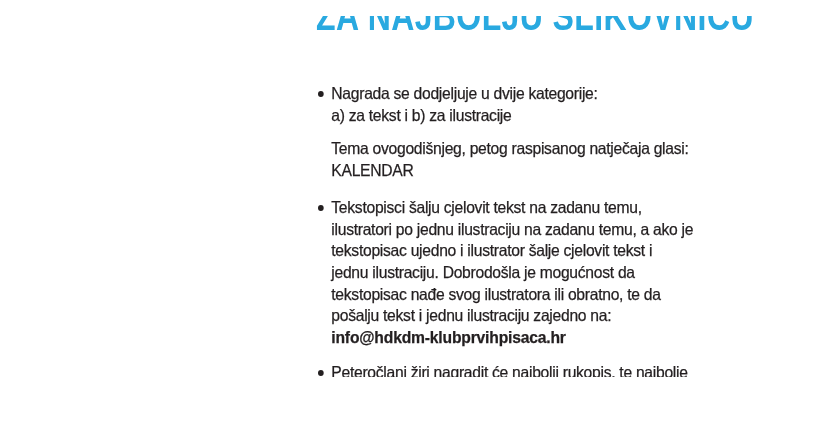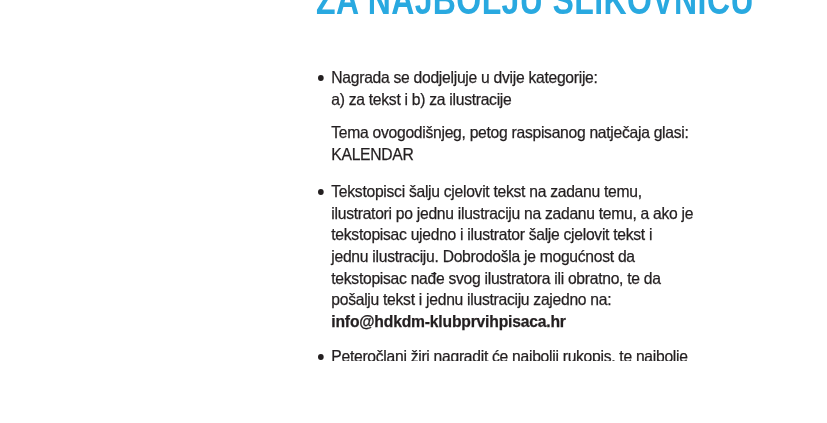--- a/index.html
+++ b/index.html
@@ -4,20 +4,21 @@
 <style>
   html, body { margin: 0; padding: 0; }
   .page {
     position: relative;
     width: 827px;
     height: 361px;
     background: #ffffff;
     overflow: hidden;
     font-family: "Liberation Sans", "DejaVu Sans", sans-serif;
     color: #231F20;
+    margin-top: 16px;
   }
   .headline {
     position: absolute;
     left: 535px;
     top: -20px;
     line-height: 40px;
     font-size: 40px;
     font-weight: 700;
     letter-spacing: 0.5px;
     white-space: nowrap;

